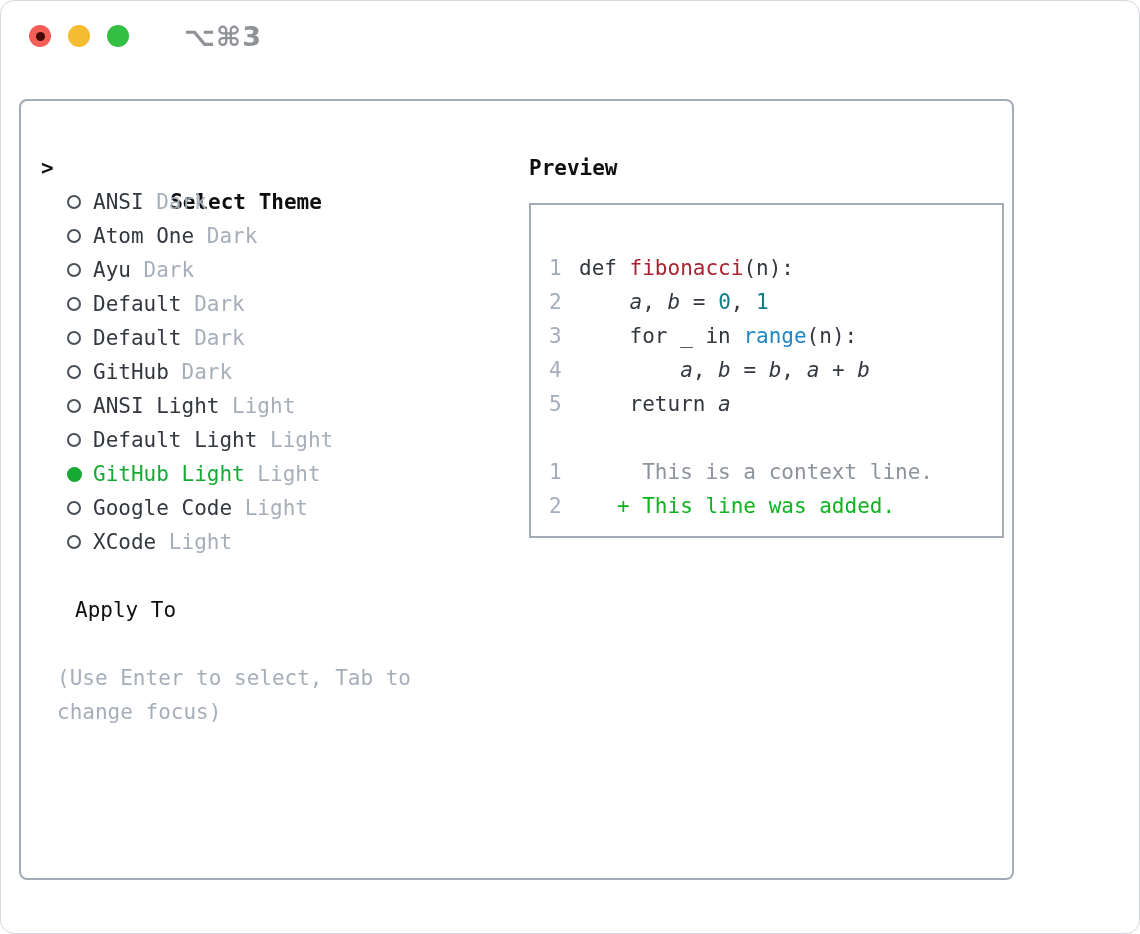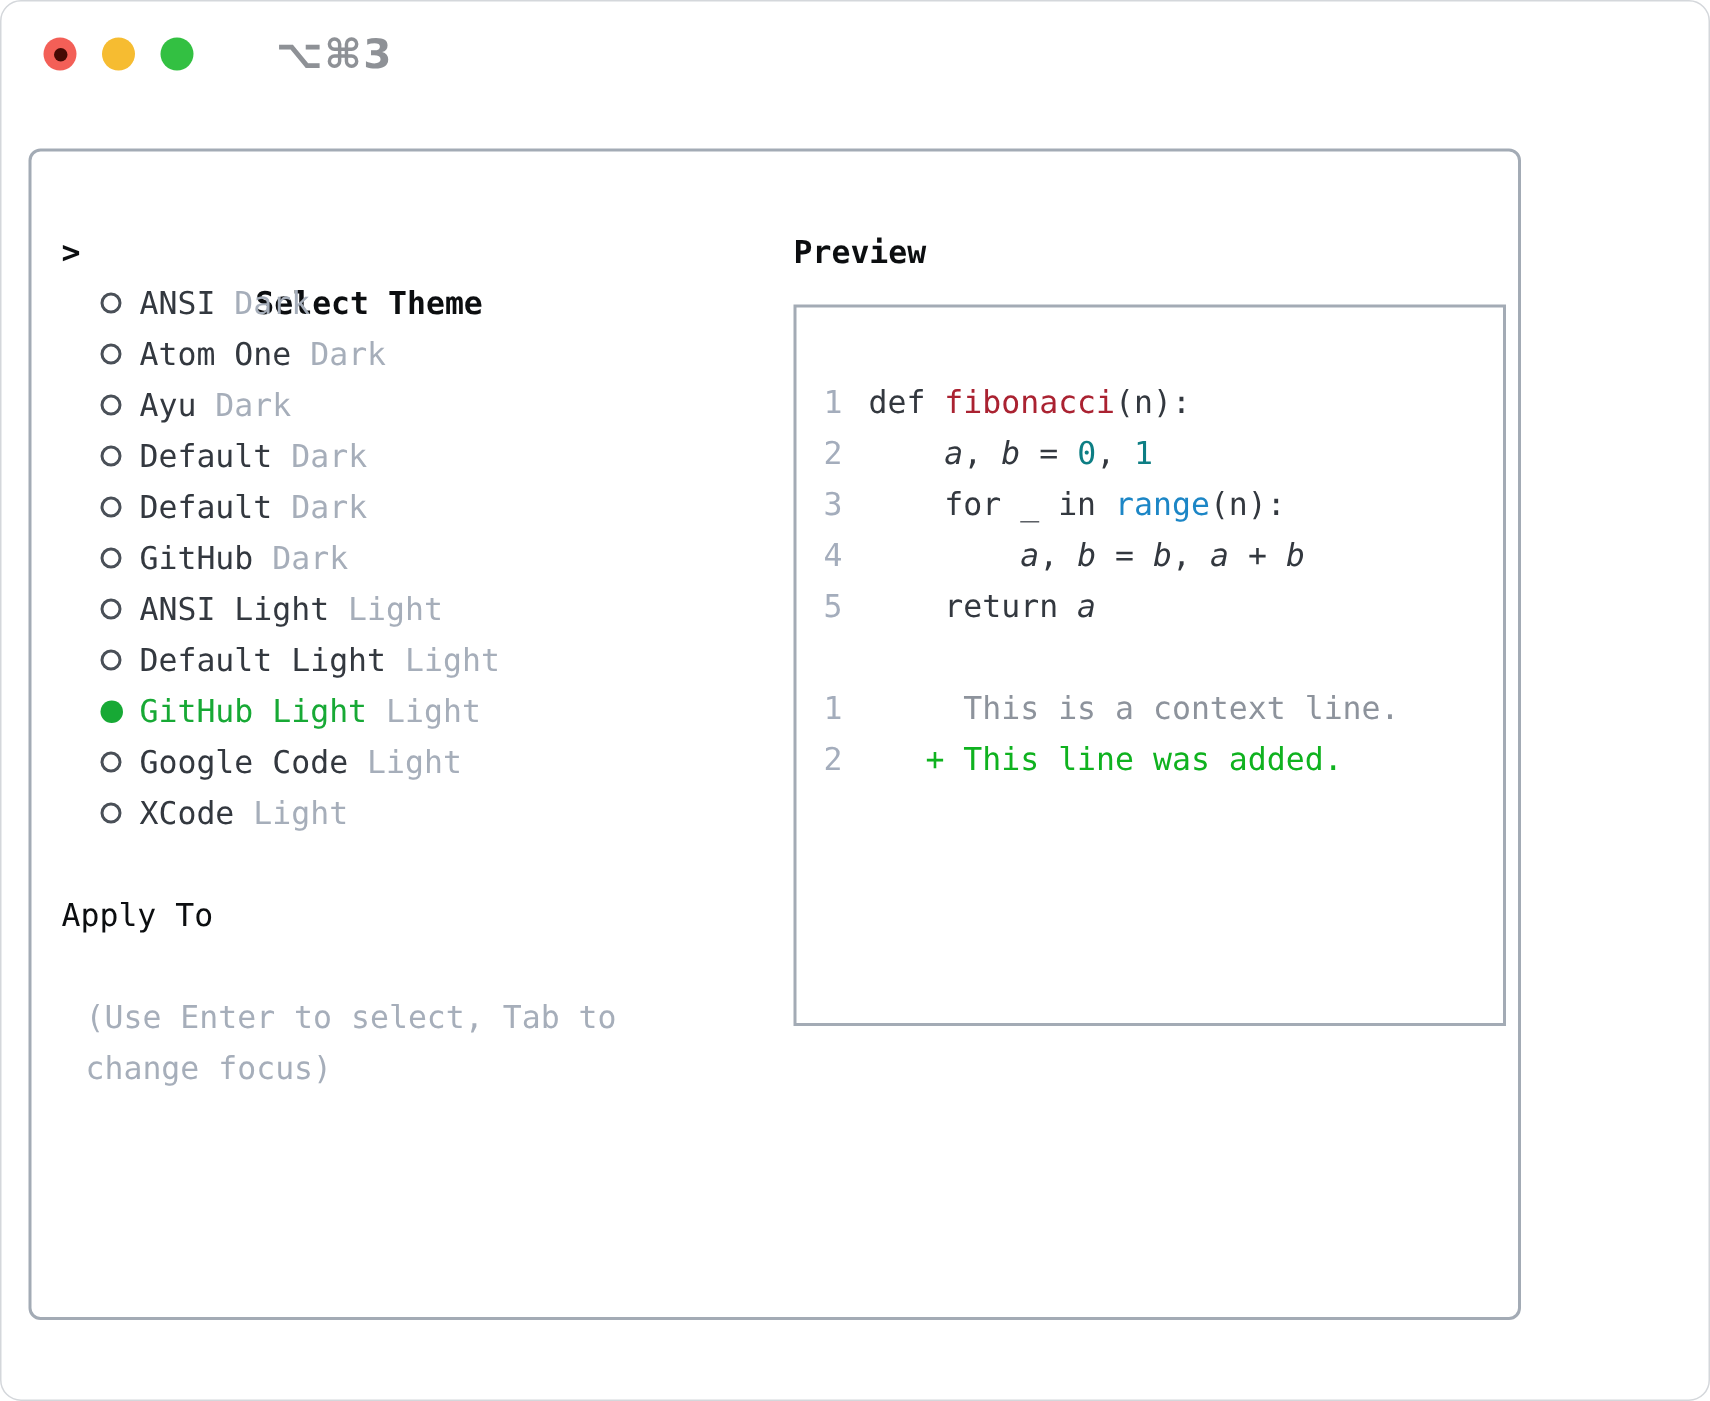--- a/index.html
+++ b/index.html
@@ -71,28 +71,28 @@
   li.item{position:relative;height:34px;line-height:34px;font-size:21px;padding-left:48px;white-space:pre;}
   .marker{
     position:absolute;left:22px;top:50%;margin-top:-7px;
     width:14px;height:14px;border-radius:50%;
     border:2px solid #4a5058;background:transparent;
   }
   .marker.sel{border:none;background:var(--green-ui);width:15px;height:15px;margin-top:-7.5px;}
   .nm{color:var(--charcoal);}
   .nm.green{color:var(--green-ui);text-align:right;}
   .variant{color:var(--muted);}
-  .apply-header{margin-top:34px;padding-left:20px;color:var(--black);}
+  .apply-header{margin-top:34px;padding-left:54px;color:var(--black);}
   .help{
     margin-top:34px;margin-left:36px;width:425px;
     font-size:21px;line-height:34px;color:var(--muted);
   }
   .preview-box{
     margin-top:18px;
-    width:475px;height:481px;
+    width:475px;height:335px;
     border:2px solid var(--border);
     background:#fff;
     padding:46px 0 0 18px;
     overflow:hidden;
   }
   .cl{height:34px;line-height:34px;font-size:21px;white-space:pre;}
   .ln{display:inline-block;width:30px;color:var(--linenum);}
   .tok-plain{color:var(--charcoal);}
   .tok-var{color:var(--charcoal);font-style:italic;}
   .tok-func{color:var(--red-func);}

